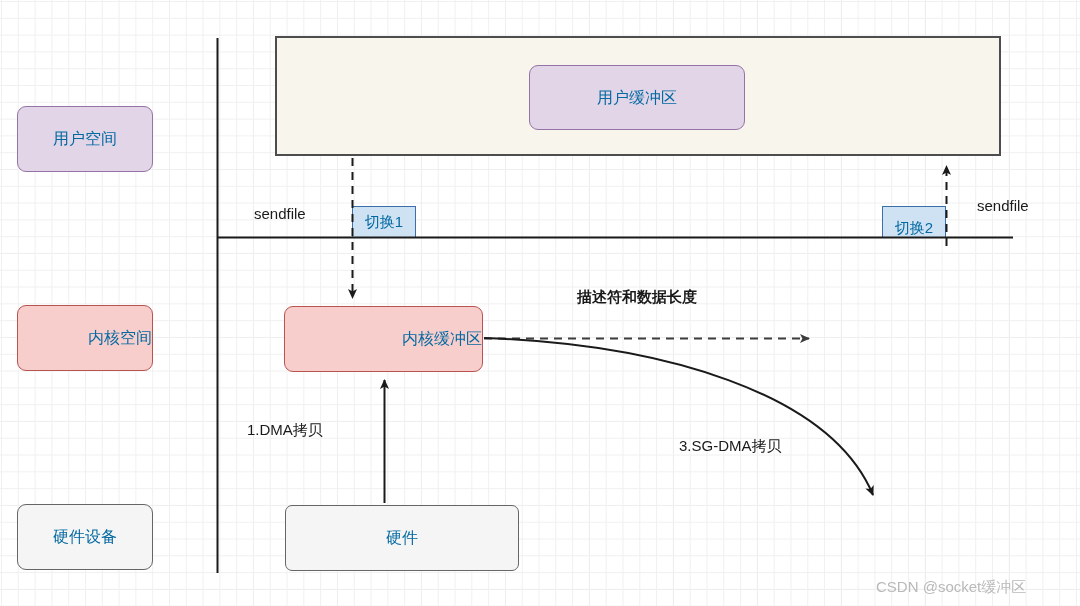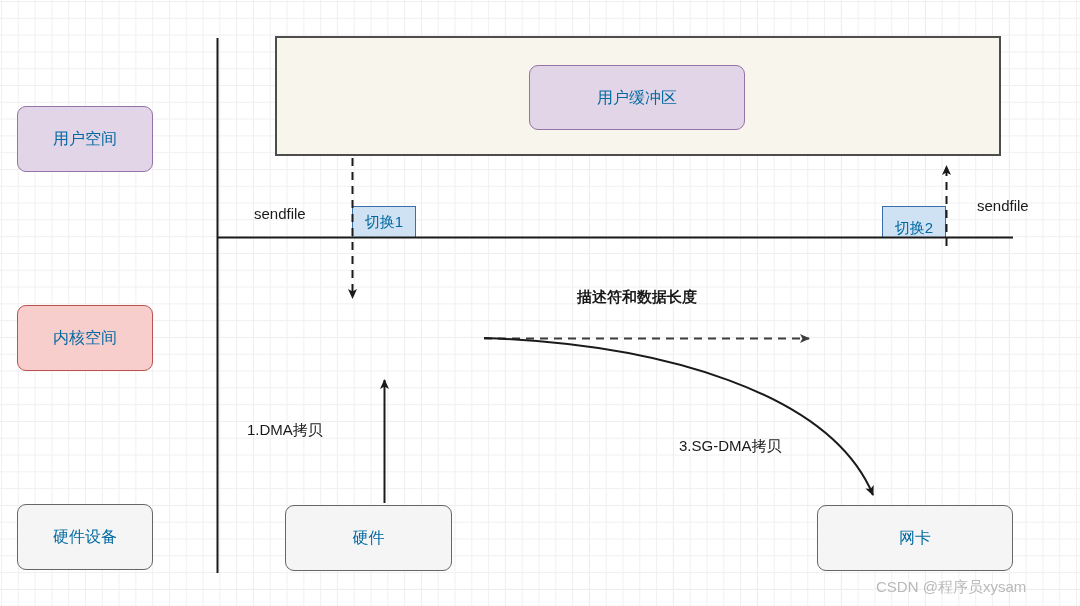--- a/index.html
+++ b/index.html
@@ -40,20 +40,21 @@
   .rounded {
     border-radius: 9px;
   }
   .purple {
     background: #e1d5e7;
     border: 1.4px solid #9673a6;
   }
   .red {
     background: #f8cecc;
     border: 1.4px solid #b85450;
+    justify-content: flex-end;
   }
   .grey {
     background: #f5f5f5;
     border: 1.4px solid #666666;
   }
   .beige {
     background: #f8f5ed;
     border: 2px solid #4d4d4d;
     border-radius: 0;
   }
@@ -102,49 +103,49 @@
   </div>
 
   <div class="node beige" style="left:275px; top:36px; width:726px; height:120px;">
     <span></span>
   </div>
 
   <div class="node rounded purple" style="left:529px; top:65px; width:216px; height:65px;">
     <span>用户缓冲区</span>
   </div>
 
+  <div class="node rounded red" style="left:284px; top:306px; width:199px; height:66px;">
+    <span>内核缓冲区</span>
+  </div>
 
 
-  <div class="node rounded grey" style="left:285px; top:505px; width:167px; height:66px;">
+  <div class="node rounded grey" style="left:285px; top:505px; width:234px; height:66px;border-radius:7px;">
     <span>硬件</span>
   </div>
 
-  <div class="node rounded grey" style="left:817px; top:505px; width:196px; height:66px;">
-    <span>网卡</span>
-  </div>
 
   <div class="node blue-tag" style="left:352px; top:206px; width:64px; height:32px;">
     <span>切换1</span>
   </div>
 
   <div class="node blue-tag" style="left:882px; top:206px; width:64px; height:32px;align-items:flex-end;">
     <span>切换2</span>
   </div>
 
   <div class="label" style="left:254px; top:205px;">sendfile</div>
 
   <div class="label" style="left:977px; top:197px;">sendfile</div>
 
   <div class="label" style="left:577px; top:288px;font-weight:bold;">描述符和数据长度</div>
 
   <div class="label" style="left:247px; top:421px;">1.DMA拷贝</div>
 
   <div class="label" style="left:679px; top:437px;">3.SG-DMA拷贝</div>
 
-  <div class="watermark" style="left:876px; top:578px;">CSDN @程序员xysam</div>
+  <div class="watermark" style="left:876px; top:578px;">CSDN @socket缓冲区</div>
 
   <svg class="overlay" viewBox="0 0 1080 606">
     <defs>
       <marker id="arrowSolid" markerWidth="12" markerHeight="12" refX="9" refY="4.5" orient="auto" markerUnits="userSpaceOnUse">
         <path d="M0,0 L10,4.5 L0,9 L2.4,4.5 z" fill="#1a1a1a"></path>
       </marker>
       <marker id="arrowDashed" markerWidth="12" markerHeight="12" refX="9" refY="4.5" orient="auto" markerUnits="userSpaceOnUse">
         <path d="M0,0 L10,4.5 L0,9 L2.4,4.5 z" fill="#3d3d3d"></path>
       </marker>
     </defs>

